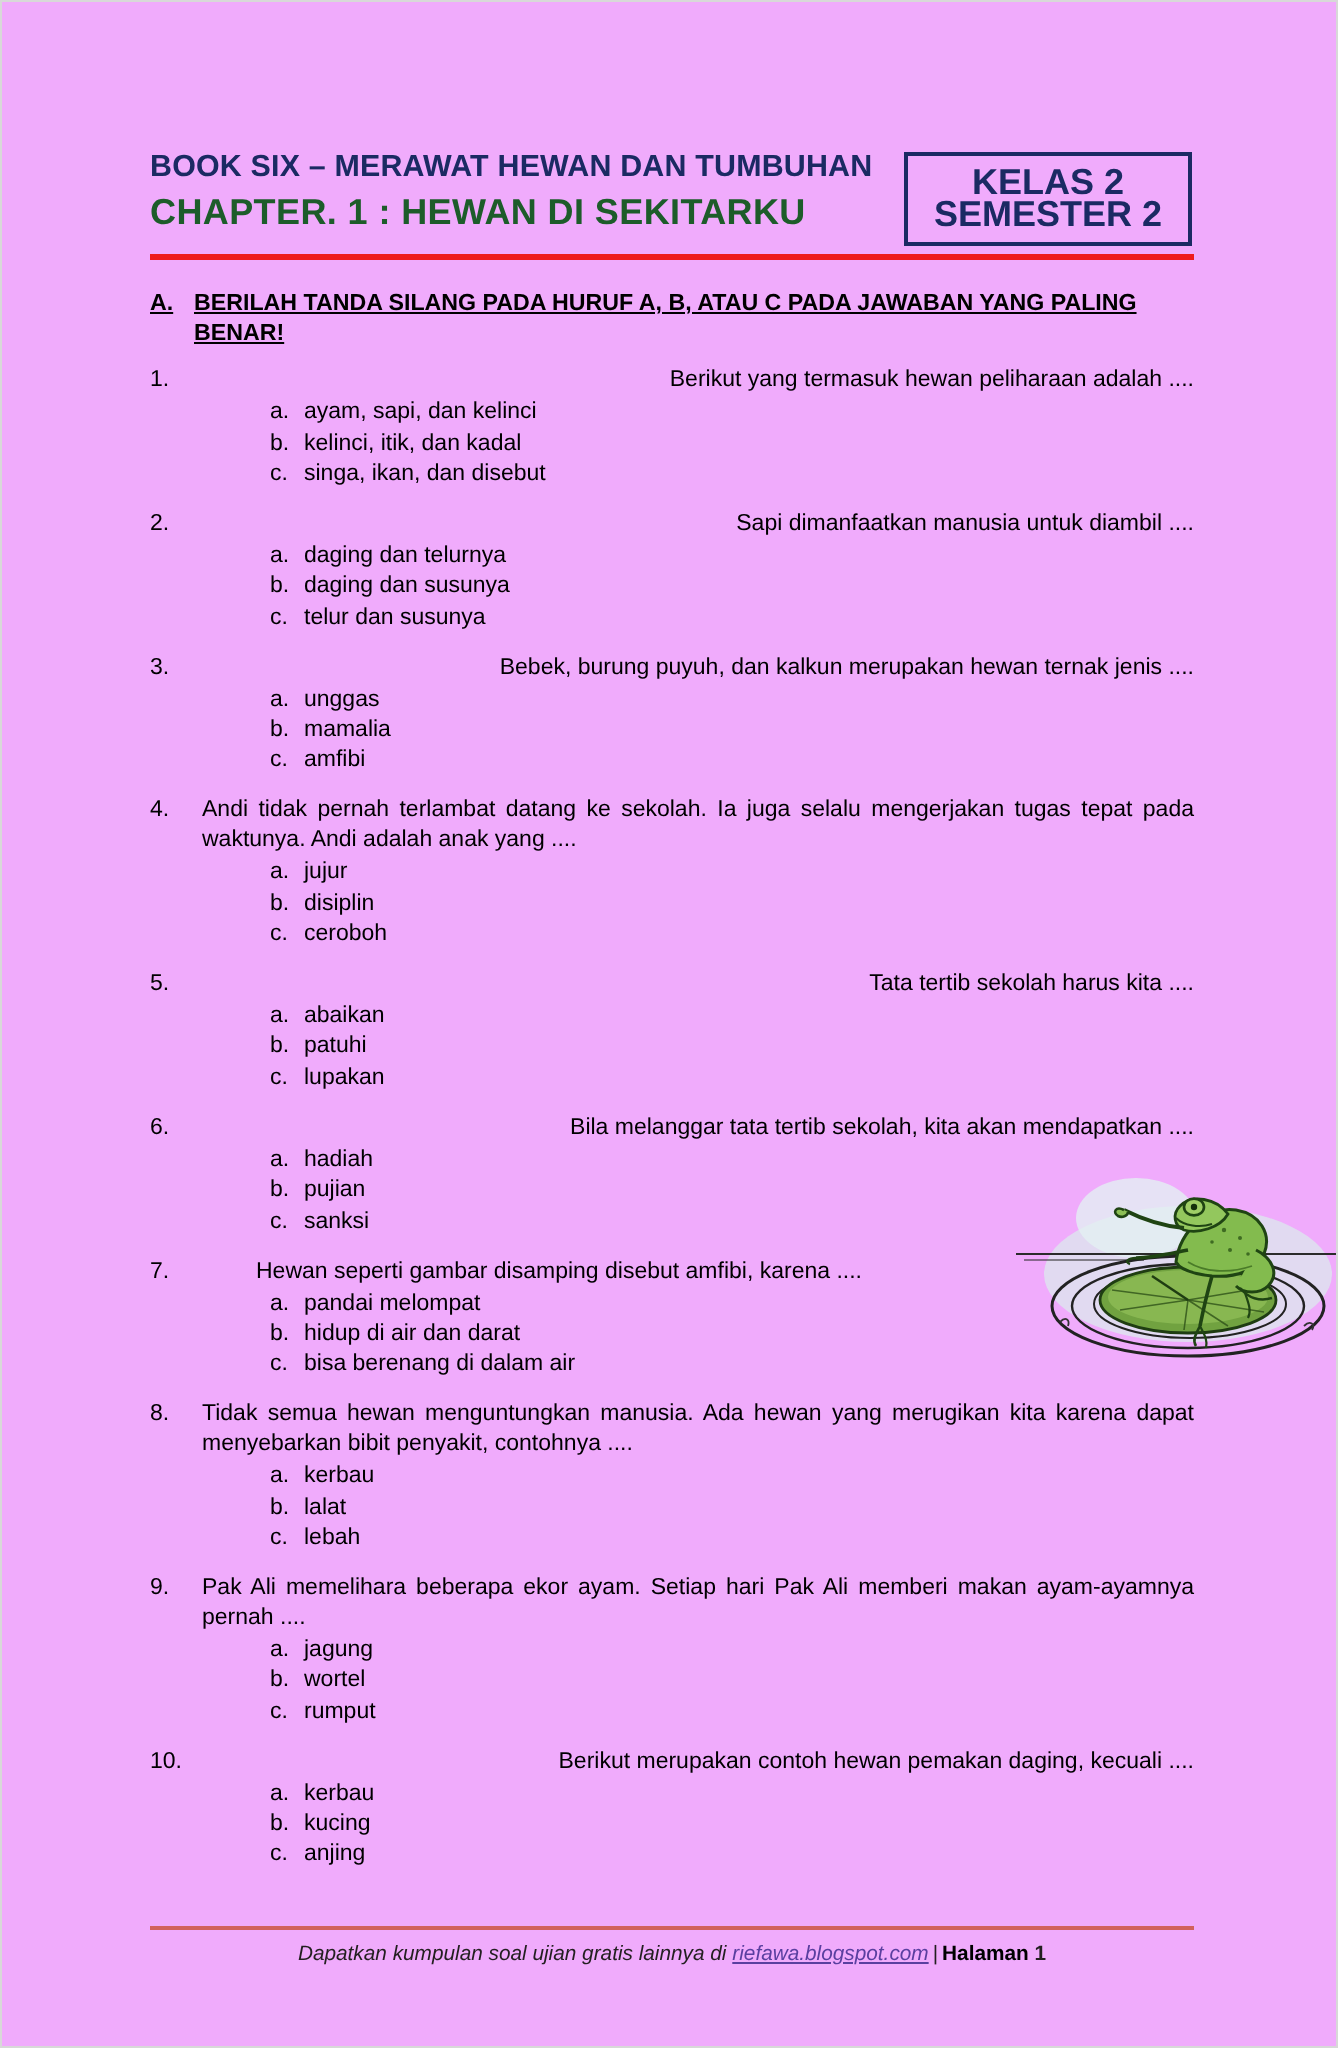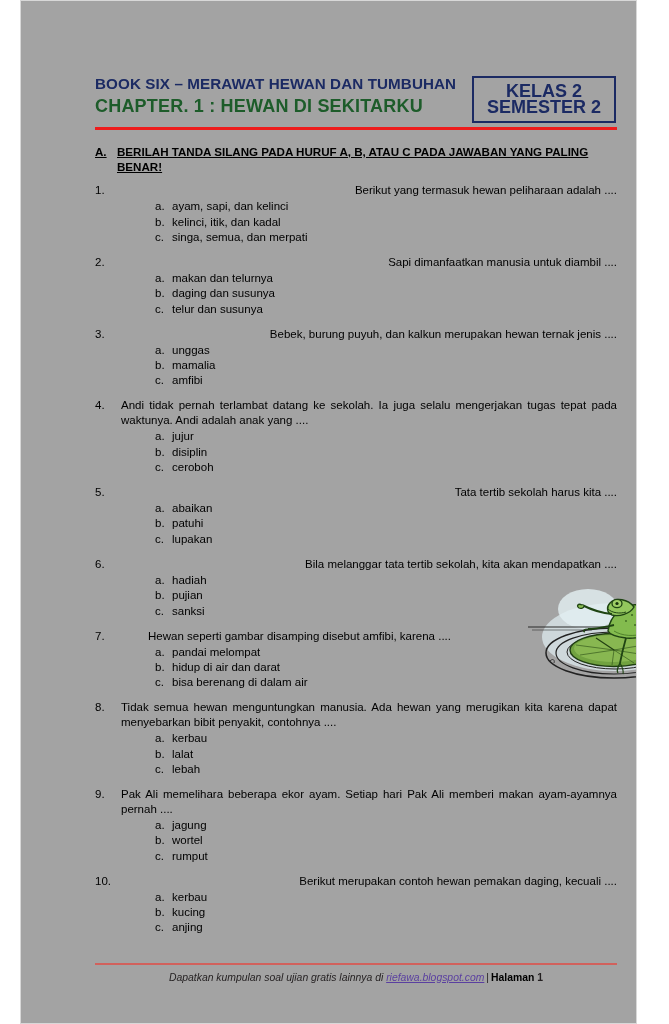--- a/index.html
+++ b/index.html
@@ -8,27 +8,26 @@
     padding: 0;
     background: #ffffff;
   }
   body {
     font-family: "Liberation Sans", sans-serif;
     color: #000000;
   }
 
   .page {
     position: relative;
-    width: 617px;
+    width: 669px;
     height: 1024px;
-    background: #a3a3a3;
+    background: #f0abfc;
     border: 1px solid #d8d8d8;
     box-sizing: border-box;
     overflow: hidden;
-    margin-left: 20px;
   }
 
   .page-inner {
     position: absolute;
     left: 74px;
     top: 0;
     width: 522px;
     height: 1024px;
   }
 
@@ -242,33 +241,33 @@
               <div class="option">
                 <div class="opt-letter">a.</div>
                 <div class="opt-text">ayam, sapi, dan kelinci</div>
               </div>
               <div class="option">
                 <div class="opt-letter">b.</div>
                 <div class="opt-text">kelinci, itik, dan kadal</div>
               </div>
               <div class="option">
                 <div class="opt-letter">c.</div>
-                <div class="opt-text">singa, semua, dan merpati</div>
+                <div class="opt-text">singa, ikan, dan disebut</div>
               </div>
             </div>
           </div>
           <div class="question">
             <div class="q-row">
               <div class="q-num">2.</div>
               <div class="q-text nojust">Sapi dimanfaatkan manusia untuk diambil ....</div>
             </div>
             <div class="options">
               <div class="option">
                 <div class="opt-letter">a.</div>
-                <div class="opt-text">makan dan telurnya</div>
+                <div class="opt-text">daging dan telurnya</div>
               </div>
               <div class="option">
                 <div class="opt-letter">b.</div>
                 <div class="opt-text">daging dan susunya</div>
               </div>
               <div class="option">
                 <div class="opt-letter">c.</div>
                 <div class="opt-text">telur dan susunya</div>
               </div>
             </div>

